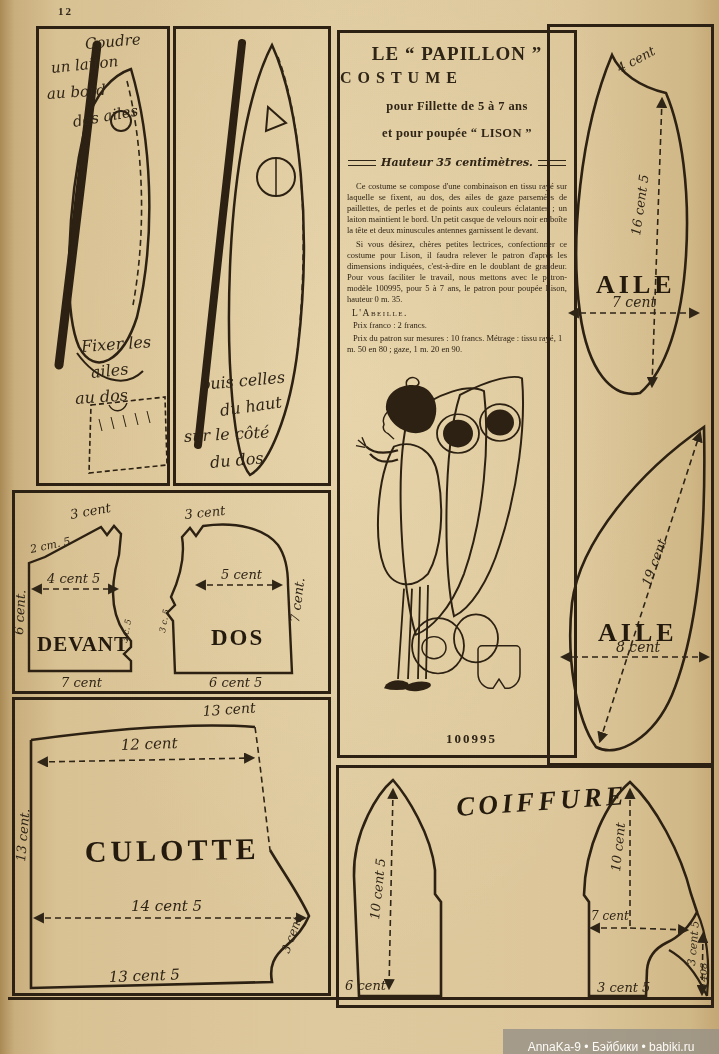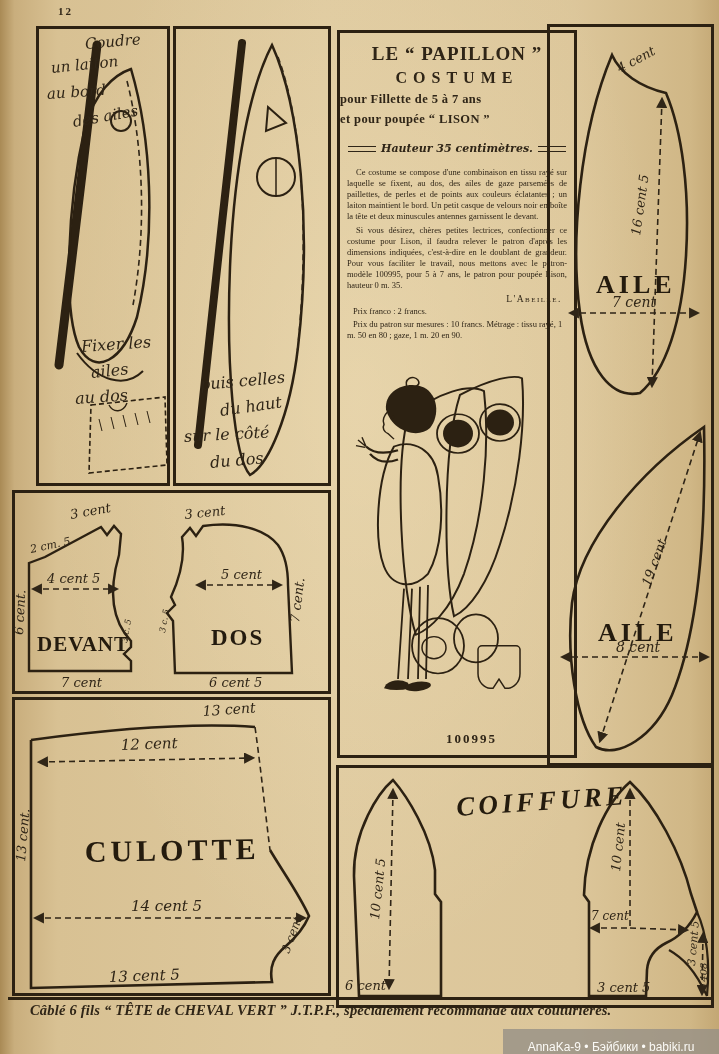--- a/index.html
+++ b/index.html
@@ -12,27 +12,27 @@
   .panel{position:absolute;border:3px solid #2c2112;box-sizing:border-box;}
   svg{position:absolute;overflow:visible;}
   .hw{position:absolute;font-family:"DejaVu Serif",serif;font-style:italic;white-space:nowrap;
       color:#2f2517;transform-origin:left center;}
   text{fill:#2f2517;}
   .svgm{font-family:"DejaVu Serif",serif;font-style:italic;font-size:13px;}
   .svgname{font-family:"Liberation Serif",serif;font-weight:bold;fill:#241b0e;}
   .ln{stroke:#2f2517;stroke-width:1.6;fill:none;stroke-dasharray:6 4;}
   .ol{stroke:#2c2112;fill:none;}
   .title1{margin:10px 4px 0;text-align:center;font-size:19px;font-weight:bold;letter-spacing:1px;}
-  .title2{text-align:center;font-size:16px;font-weight:bold;letter-spacing:6px;margin-top:4px;}
-  .sub{font-size:12.5px;font-weight:bold;margin-top:5px;letter-spacing:0.4px;}
+  .title2{text-align:left;font-size:16px;font-weight:bold;letter-spacing:6px;margin-top:4px;}
+  .sub{text-align:center;font-size:12.5px;font-weight:bold;margin-top:12px;letter-spacing:0.4px;}
   .hrow{display:flex;align-items:center;margin:7px 8px 4px;}
   .dblrule{flex:1;height:4px;border-top:1.5px solid #2f2517;border-bottom:1.5px solid #2f2517;}
   .htxt{font-family:"DejaVu Serif",serif;font-style:italic;font-weight:bold;font-size:11px;margin:8px 5px;white-space:nowrap;}
   .para{font-size:8.5px;line-height:1.3;text-align:justify;margin:3px 7px 0;text-indent:9px;}
-  .sig{text-align:right;font-size:9.5px;margin:2px 12px 0;font-variant:small-caps;letter-spacing:1.5px;}
+  .sig{font-size:9.5px;margin:2px 12px 0;font-variant:small-caps;letter-spacing:1.5px;}
   .price{font-size:8.5px;margin:2px 7px 0;text-indent:6px;line-height:1.3;}
   .model{position:absolute;left:106px;top:698px;font-weight:bold;font-size:13px;letter-spacing:2px;}
   .footer-rule{position:absolute;left:8px;top:997px;width:706px;border-top:3px solid #2c2112;}
   .footer{position:absolute;left:30px;top:1002px;width:678px;font-size:14.5px;font-weight:bold;font-style:italic;letter-spacing:0.2px;}
   .ref{position:absolute;left:26px;top:1025px;font-size:13px;font-weight:normal;margin-top:44px;}
   .pagenum{position:absolute;left:58px;top:5px;font-size:11px;font-weight:bold;letter-spacing:2px;}
   .watermark{position:absolute;left:503px;top:1029px;width:216px;height:35px;display:flex;align-items:center;justify-content:center;
     background:rgba(150,144,134,0.8);color:#fbfaf6;font-family:"Liberation Sans",sans-serif;font-size:12px;}
   .plate{position:absolute;left:698px;top:988px;font-family:"DejaVu Serif",serif;font-style:italic;font-size:10px;
     transform:rotate(-90deg);transform-origin:left top;}
@@ -256,17 +256,16 @@
         <text class="svgm" x="252" y="152" style="font-size:12px;">7 cent</text>
         <text class="svgm" x="258" y="224">3 cent 5</text>
         <text class="svgm" x="356" y="198" style="font-size:11px;" transform="rotate(-85 356 198)">3 cent 5</text>
       </g>
     </svg>
   </div>
 
   <span class="plate">1408</span>
 
   <div class="footer-rule"></div>
-  <div class="footer">Câblé 6 fils “ TÊTE de CHEVAL VERT ” J.T.P.F., spécialement recommandé aux couturières.</div>
   <div class="ref">№ 10 (504)</div>
   <div class="watermark">AnnaKa-9 • Бэйбики • babiki.ru</div>
 
 </div>
 
 </body></html>

